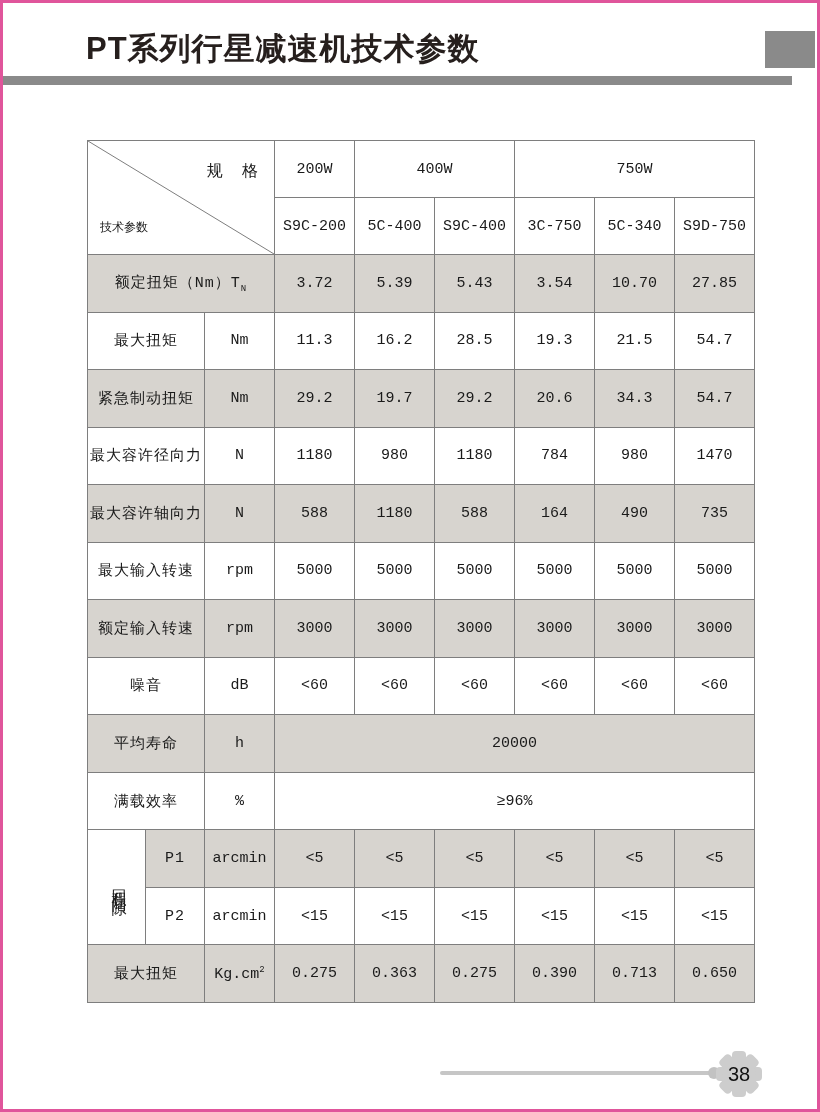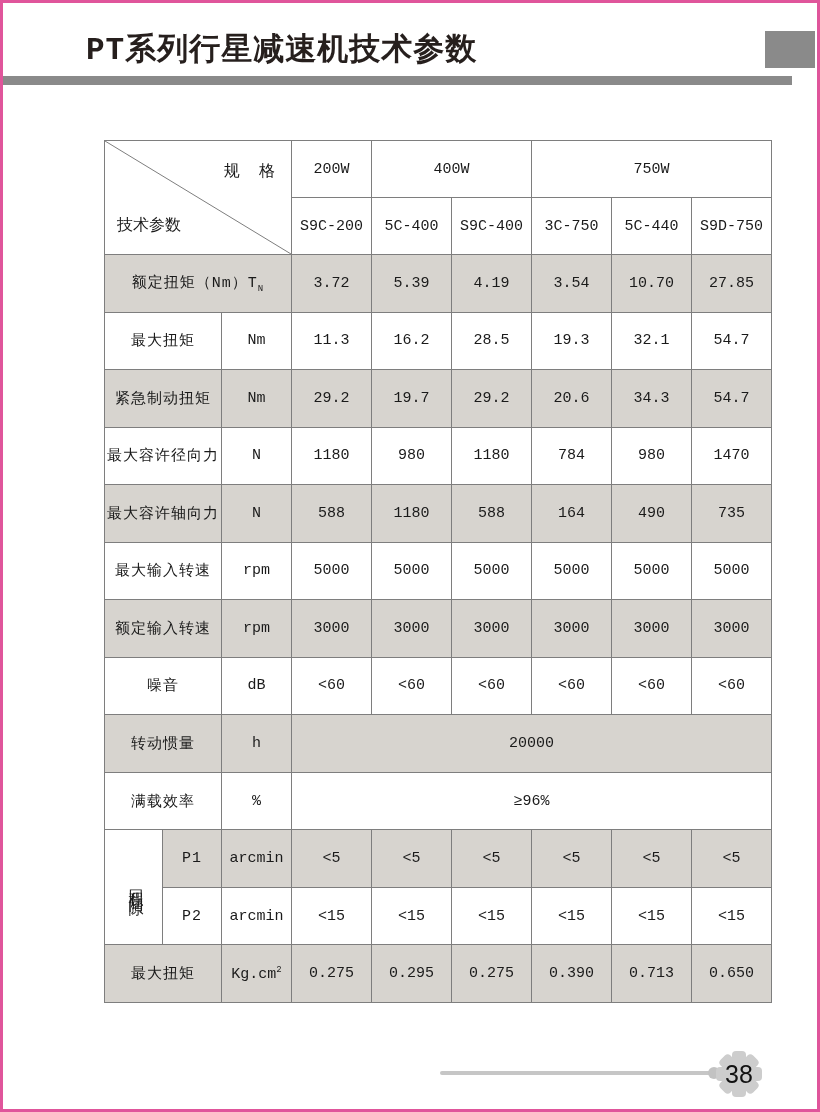--- a/index.html
+++ b/index.html
@@ -5,29 +5,29 @@
   * { margin:0; padding:0; box-sizing:border-box; }
   html,body { width:820px; height:1112px; background:#ffffff; }
   body { font-family:"DejaVu Sans", sans-serif; position:relative; }
 
   .page { position:absolute; inset:0; width:820px; height:1112px; background:#fff; overflow:hidden; }
   .pink-frame { position:absolute; inset:0; border:3px solid #e0559b; pointer-events:none; z-index:50; }
 
   
   .page-title {
     position:absolute; left:86px; top:28px;
-    font-family:Liberation Mono, monospace;
+    font-family:Liberation Sans, sans-serif;
     font-size:31px; font-weight:bold; color:#261f1d; letter-spacing:1px;
     white-space:nowrap;
   }
   .title-bar { position:absolute; left:3px; top:76px; width:789px; height:9px; background:#8a8a8a; }
   .corner-square { position:absolute; left:765px; top:31px; width:50px; height:37px; background:#8a8a8a; }
 
   
-  .table-wrap { position:absolute; left:104px; top:140px; width:667px; height:684px; }
+  .table-wrap { position:absolute; left:87px; top:140px; width:667px; height:684px; }
   table.spec {
     border-collapse:collapse; table-layout:fixed;
     width:667px; height:863px;
     font-family:"Liberation Mono","DejaVu Sans", monospace;
     font-size:15px; color:#1a1a1a;
   }
   table.spec th, table.spec td {
     border:1px solid #7e7e7e; text-align:center; vertical-align:middle;
     background:#ffffff; font-weight:normal; padding:0 2px;
     overflow:hidden;
@@ -36,33 +36,33 @@
   table.spec tbody tr { height:57px; }
   tr.shaded td { background:#d7d4cf; }
   td.group-cell { background:#ffffff !important; }
   td.group-cell .vtext {
     writing-mode:vertical-rl; text-orientation:upright;
     letter-spacing:4px; display:inline-block; font-size:15px;
   }
   td.corner { position:relative; padding:0; }
   td.corner svg { position:absolute; inset:0; width:100%; height:100%; }
   .corner-spec  { position:absolute; top:20px; right:16px; font-size:16px; white-space:pre; }
-  .corner-param { position:absolute; bottom:18px; left:12px; font-size:16px;font-family:Liberation Serif, serif; }
+  .corner-param { position:absolute; bottom:18px; left:12px; font-size:12px;font-family:Liberation Serif, serif; }
   sub.tn { font-size:9px; vertical-align:sub; }
   sup.u2 { font-size:9px; vertical-align:super; }
   .label-cell { letter-spacing:1px; }
 
   
   .footer-line { position:absolute; left:440px; top:1071px; width:272px; height:4px; background:#c6c6c6; border-radius:2px; }
   .footer-dot  { position:absolute; left:708px; top:1067px; width:12px; height:12px; border-radius:50%; background:#c2c2c2; }
   .gear-badge  { position:absolute; left:714px; top:1049px; width:50px; height:50px; }
   .gear-badge svg { position:absolute; inset:0; }
   .gear-num {
     position:absolute; inset:0; display:flex; align-items:center; justify-content:center;
-    font-family:"Liberation Sans", sans-serif; font-size:25px; color:#111;
+    font-family:"Liberation Sans", sans-serif; font-size:20px; color:#111;
   }
 </style>
 </head>
 <body>
 
 <div class="page">
 
   <div class="pink-frame"></div>
 
   <div class="page-title">PT系列行星减速机技术参数</div>
@@ -93,42 +93,42 @@
             </td>
             <th colspan="1">200W</th>
             <th colspan="2">400W</th>
             <th colspan="3">750W</th>
           </tr>
           <tr>
             <th>S9C-200</th>
             <th>5C-400</th>
             <th>S9C-400</th>
             <th>3C-750</th>
-            <th>5C-440</th>
+            <th>5C-340</th>
             <th>S9D-750</th>
           </tr>
         </thead>
       <tbody id="spec-tbody">
           <tr class="shaded">
             <td class="label-cell" colspan="3"><span>额定扭矩（Nm）T</span><sub class="tn">N</sub></td>
             <td>3.72</td>
             <td>5.39</td>
-            <td>4.19</td>
+            <td>5.43</td>
             <td>3.54</td>
             <td>10.70</td>
             <td>27.85</td>
           </tr>
           <tr>
             <td class="label-cell" colspan="2"><span>最大扭矩</span></td>
             <td><span>Nm</span></td>
             <td>11.3</td>
             <td>16.2</td>
             <td>28.5</td>
             <td>19.3</td>
-            <td>32.1</td>
+            <td>21.5</td>
             <td>54.7</td>
           </tr>
           <tr class="shaded">
             <td class="label-cell" colspan="2"><span>紧急制动扭矩</span></td>
             <td><span>Nm</span></td>
             <td>29.2</td>
             <td>19.7</td>
             <td>29.2</td>
             <td>20.6</td>
             <td>34.3</td>
@@ -178,21 +178,21 @@
             <td class="label-cell" colspan="2"><span>噪音</span></td>
             <td><span>dB</span></td>
             <td>&lt;60</td>
             <td>&lt;60</td>
             <td>&lt;60</td>
             <td>&lt;60</td>
             <td>&lt;60</td>
             <td>&lt;60</td>
           </tr>
           <tr class="shaded">
-            <td class="label-cell" colspan="2"><span>转动惯量</span></td>
+            <td class="label-cell" colspan="2"><span>平均寿命</span></td>
             <td><span>h</span></td>
             <td colspan="6">20000</td>
           </tr>
           <tr>
             <td class="label-cell" colspan="2"><span>满载效率</span></td>
             <td><span>%</span></td>
             <td colspan="6">≥96%</td>
           </tr>
           <tr class="shaded">
             <td class="group-cell" rowspan="2"><span class="vtext">回程间隙</span></td>
@@ -212,21 +212,21 @@
             <td>&lt;15</td>
             <td>&lt;15</td>
             <td>&lt;15</td>
             <td>&lt;15</td>
             <td>&lt;15</td>
           </tr>
           <tr class="shaded">
             <td class="label-cell" colspan="2"><span>最大扭矩</span></td>
             <td><span>Kg.cm</span><sup class="u2">2</sup></td>
             <td>0.275</td>
-            <td>0.295</td>
+            <td>0.363</td>
             <td>0.275</td>
             <td>0.390</td>
             <td>0.713</td>
             <td>0.650</td>
           </tr>
         </tbody>
     </table>
   </div>
 
   <div class="footer-line"></div>

